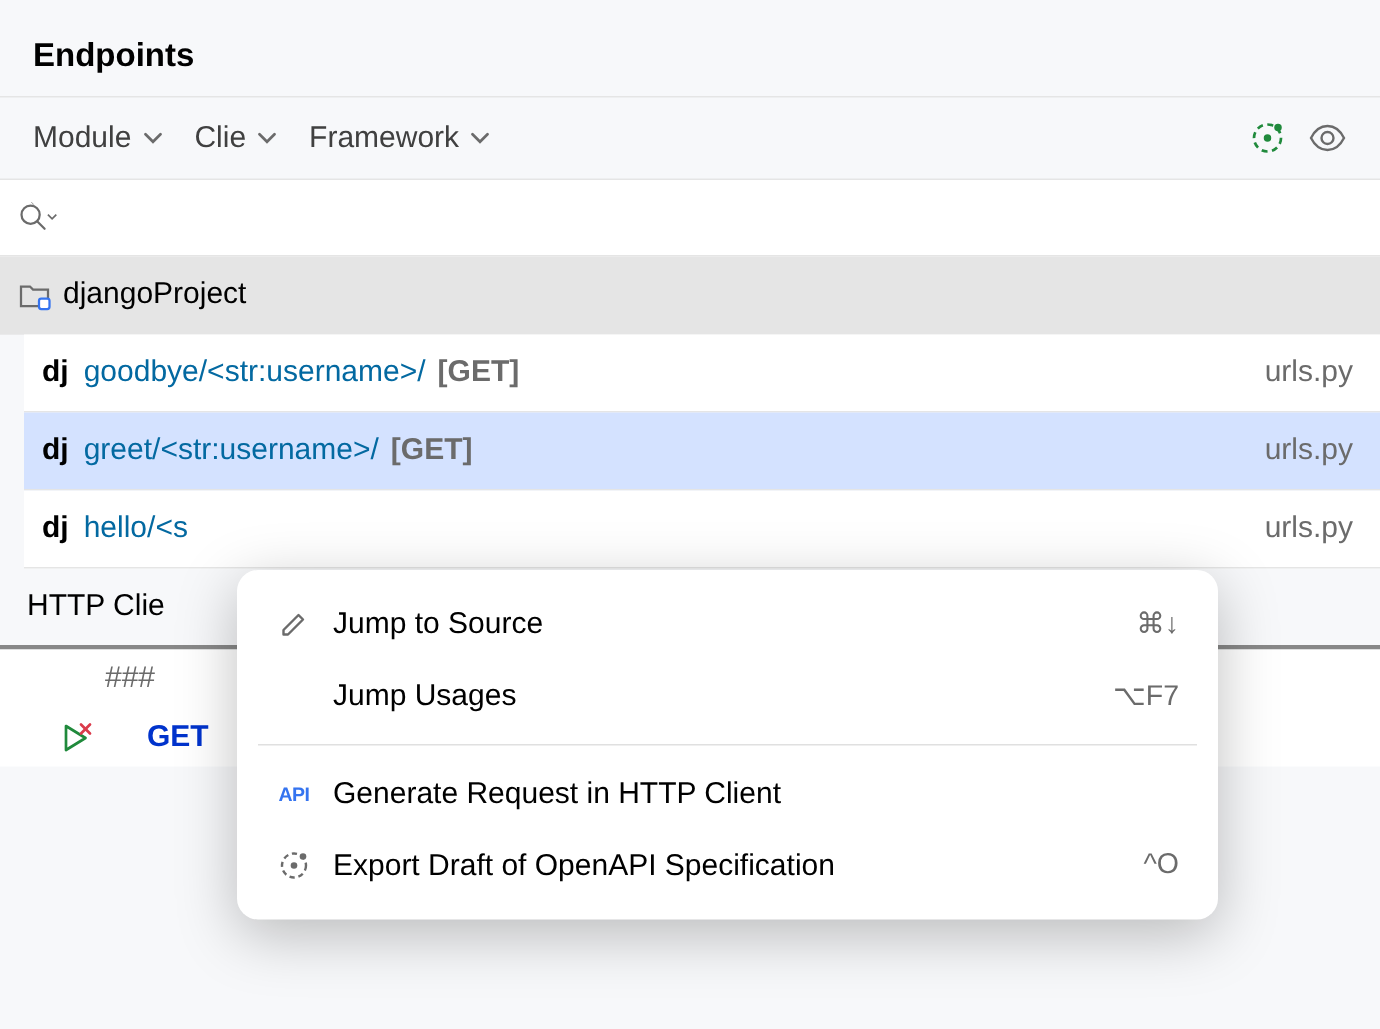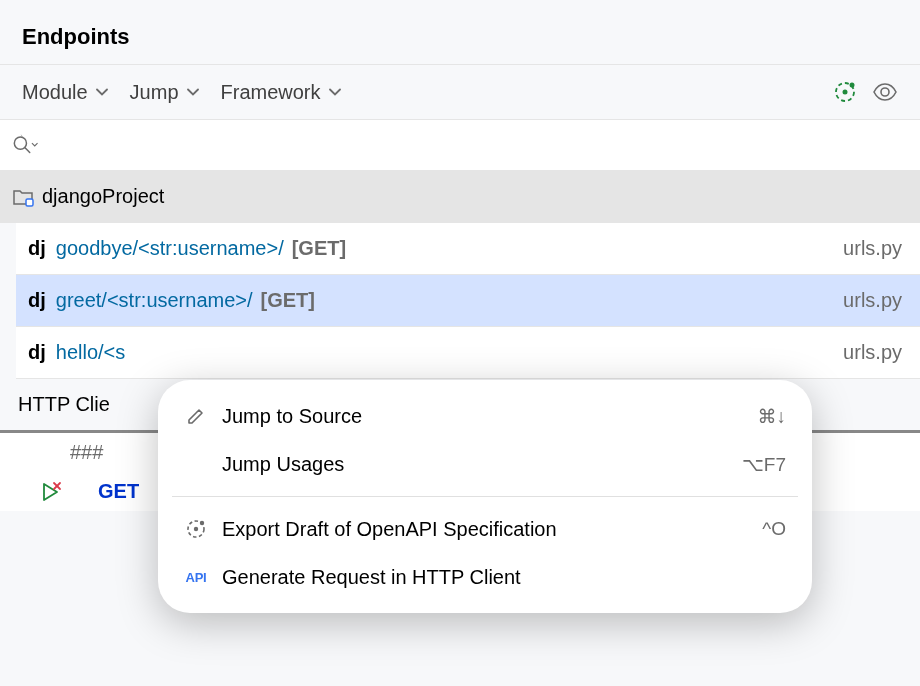--- a/index.html
+++ b/index.html
@@ -149,21 +149,21 @@
     .get-text {
       color: #0033cc;
       font-weight: 700;
     }
     .context-menu {
       position: absolute;
       left: 158px;
       top: 380px;
       width: 654px;
       background: #fff;
-      border-radius: 32px;
+      border-radius: 14px;
       box-shadow: 0 10px 40px rgba(0,0,0,0.25);
       padding: 12px 0;
       z-index: 100;
     }
     .menu-item {
       display: flex;
       align-items: center;
       padding: 12px 26px;
       font-size: 20px;
       color: #000;
@@ -208,21 +208,21 @@
 </div>
 
 <div class="toolbar">
   <div class="filter-dropdown">
     <span>Module</span>
     <svg class="chevron-down" viewBox="0 0 12 8">
       <path d="M1 1.5 L6 6.5 L11 1.5" stroke="#6b6b6b" stroke-width="1.8" fill="none" stroke-linecap="round"></path>
     </svg>
   </div>
   <div class="filter-dropdown">
-    <span>Jump</span>
+    <span>Clie</span>
     <svg class="chevron-down" viewBox="0 0 12 8">
       <path d="M1 1.5 L6 6.5 L11 1.5" stroke="#6b6b6b" stroke-width="1.8" fill="none" stroke-linecap="round"></path>
     </svg>
   </div>
   <div class="filter-dropdown">
     <span>Framework</span>
     <svg class="chevron-down" viewBox="0 0 12 8">
       <path d="M1 1.5 L6 6.5 L11 1.5" stroke="#6b6b6b" stroke-width="1.8" fill="none" stroke-linecap="round"></path>
     </svg>
   </div>
@@ -310,30 +310,30 @@
     </span>
     <span class="menu-label">Jump to Source</span>
     <span class="menu-shortcut">⌘↓</span>
   </div>
   <div class="menu-item">
     <span class="menu-icon empty"></span>
     <span class="menu-label">Jump Usages</span>
     <span class="menu-shortcut">⌥F7</span>
   </div>
   <div class="menu-divider"></div>
+  <div class="menu-item">
+    <span class="menu-icon">
+      <span class="api-text">API</span>
+    </span>
+    <span class="menu-label">Generate Request in HTTP Client</span>
+  </div>
   <div class="menu-item">
     <span class="menu-icon">
       <svg width="22" height="22" viewBox="0 0 22 22">
         <circle cx="11" cy="11" r="8" stroke="#6b6b6b" stroke-width="1.6" fill="none" stroke-dasharray="3.5 2.5"></circle>
         <circle cx="11" cy="11" r="2.2" fill="#6b6b6b"></circle>
         <circle cx="17" cy="5" r="2.2" fill="#6b6b6b"></circle>
       </svg>
     </span>
     <span class="menu-label">Export Draft of OpenAPI Specification</span>
     <span class="menu-shortcut">^O</span>
   </div>
-  <div class="menu-item">
-    <span class="menu-icon">
-      <span class="api-text">API</span>
-    </span>
-    <span class="menu-label">Generate Request in HTTP Client</span>
-  </div>
 </div>
 
 </body></html>

